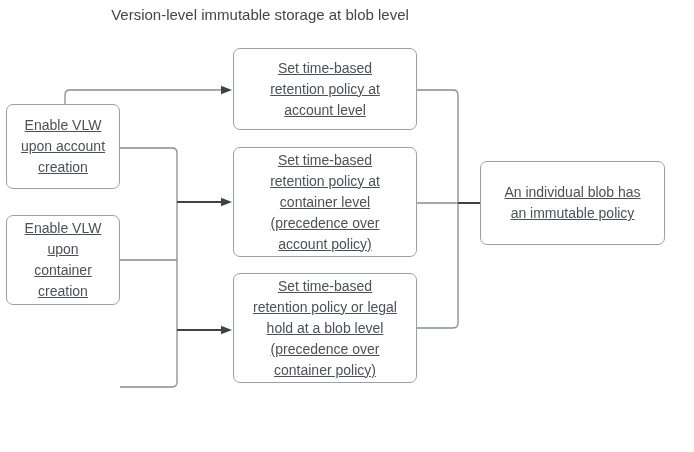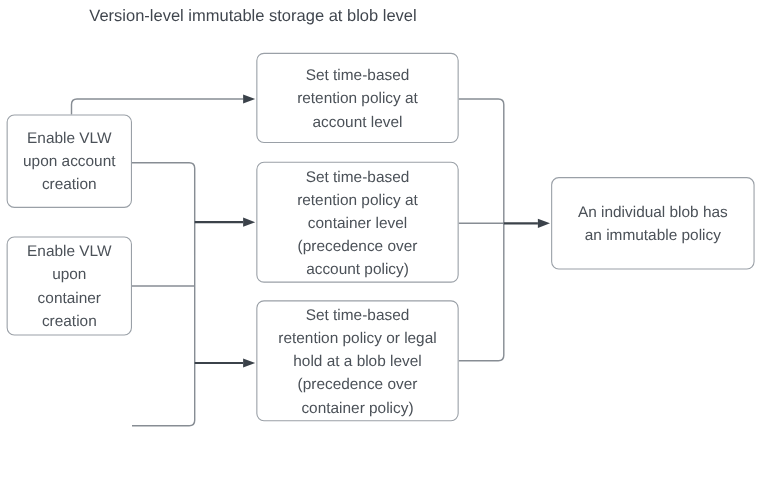--- a/index.html
+++ b/index.html
@@ -19,48 +19,50 @@
   }
   .diagram-title {
     position: absolute;
     left: 0;
     top: 6px;
     width: 460px;
     text-align: center;
     font-size: 15px;
     color: var(--c-title-text, #40464e);
     white-space: nowrap;
+    padding-left: 30px;
   }
   .node {
     position: absolute;
     box-sizing: border-box;
     background: var(--c-node-fill, #ffffff);
     border: 1px solid var(--c-node-border, #9aa0a7);
     border-radius: 7px;
     display: flex;
     align-items: center;
     justify-content: center;
     text-align: center;
     color: var(--c-node-text, #4b5158);
     font-size: 14px;
     line-height: 21px;
   }
   .node .label {
     white-space: pre-line;
+    text-decoration: underline;
   }
   
   .n-l1 { left: 6px;   top: 104px; width: 114px; height: 85px; }
   .n-l2 { left: 6px;   top: 215px; width: 114px; height: 90px; }
   .n-l3 { left: 6px;   top: 332px; width: 114px; height: 108px; }
   
   .n-m1 { left: 233px; top: 48px;  width: 184px; height: 82px; }
   .n-m2 { left: 233px; top: 147px; width: 184px; height: 110px; }
   .n-m3 { left: 233px; top: 273px; width: 184px; height: 110px; }
   
-  .n-r1 { left: 501px; top: 161px; width: 185px; height: 84px; }
+  .n-r1 { left: 480px; top: 161px; width: 185px; height: 84px; }
 
   svg.connector-layer {
     position: absolute;
     left: 0;
     top: 0;
     width: 694px;
     height: 452px;
   }
   .gray-line {
     fill: none;

